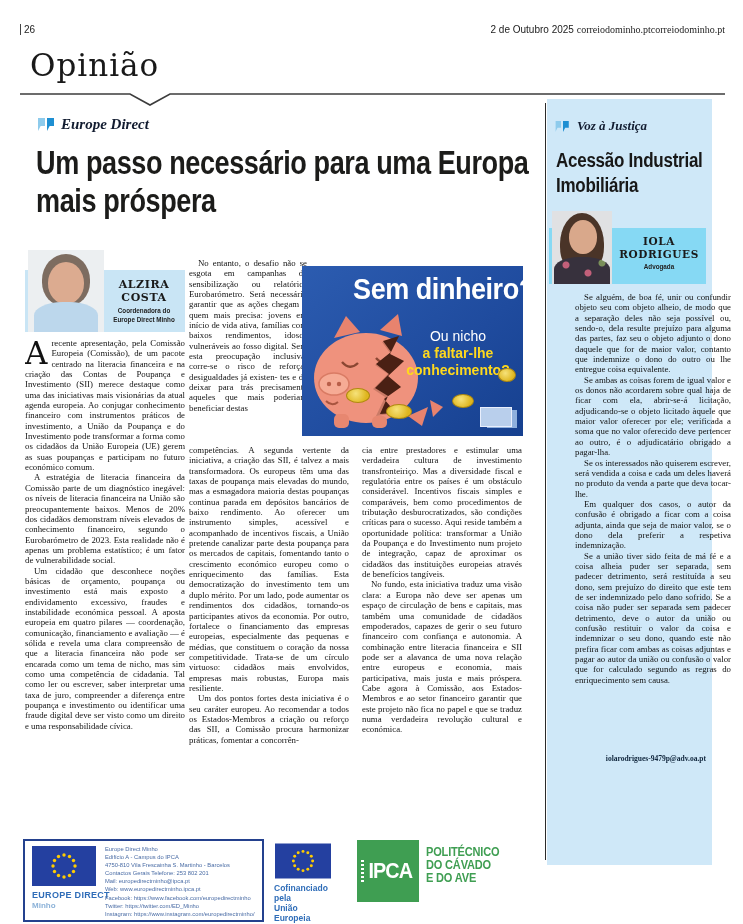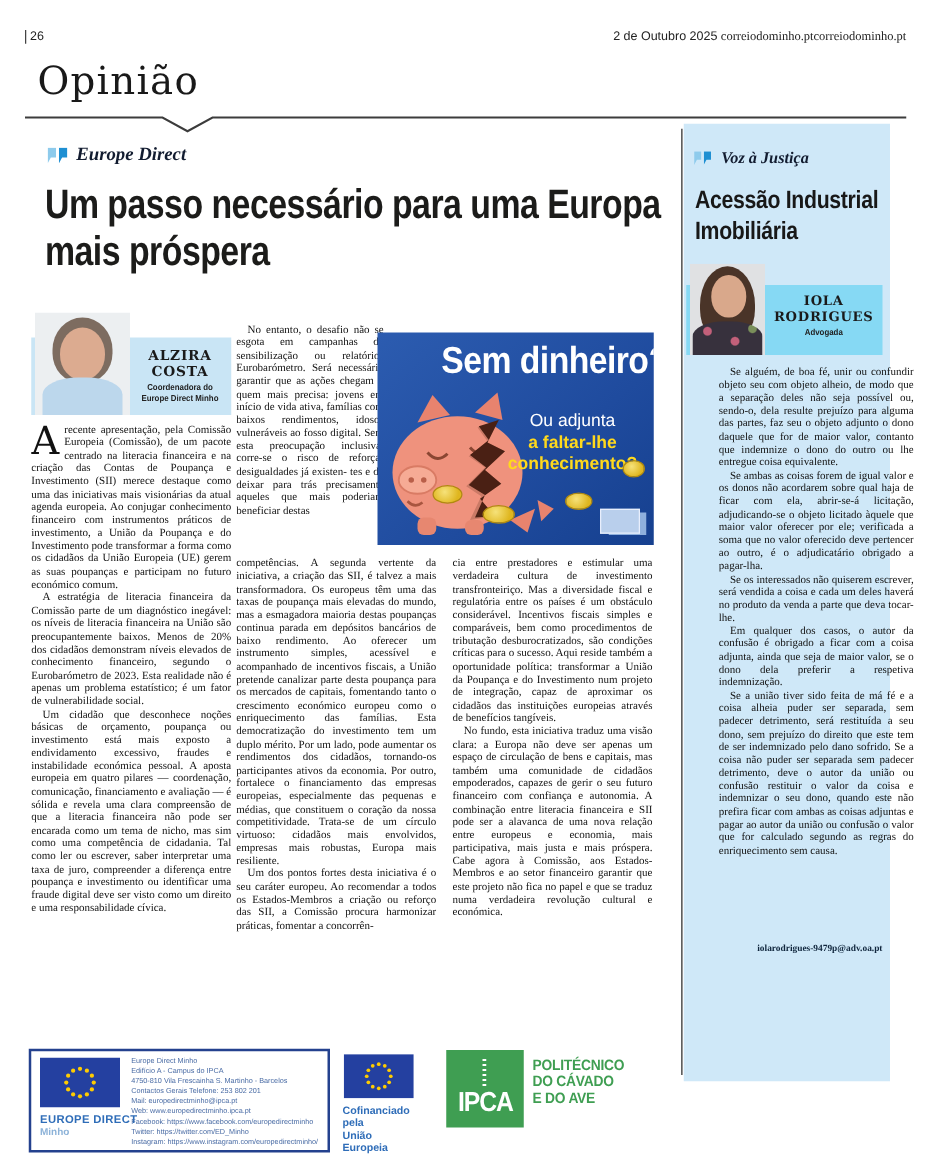--- a/index.html
+++ b/index.html
@@ -74,21 +74,21 @@
   .sb-email{font:bold 7.5px "Liberation Serif",serif;color:#10263d;text-align:right;}
 
   
   .fbox{left:23px;top:839px;width:237px;height:79px;border:2px solid #24418e;background:#fff;}
   .euflag{display:block;}
   .ed-title{font:bold 9px "Liberation Sans",sans-serif;color:#2f6db8;letter-spacing:.3px;}
   .ed-sub{font:bold 8px "Liberation Sans",sans-serif;color:#8cb2d8;}
   .contact{font:5.8px/8.1px "Liberation Sans",sans-serif;color:#4a6ca5;white-space:nowrap;}
   .cofin{font:bold 8.5px/10px "Liberation Sans",sans-serif;color:#2f6db8;text-align:left;}
   .ipca-box{left:357px;top:840px;width:62px;height:62px;background:#3f9e52;
-            display:flex;align-items:center;justify-content:center;flex-direction:column;}
+            display:flex;align-items:center;justify-content:center;}
   .ipca-box .dots{width:3px;height:22px;margin-right:2px;
             background:repeating-linear-gradient(#fff 0 2px,transparent 2px 4px);}
   .ipca-box .acr{font:bold 22px "Liberation Sans",sans-serif;color:#fff;letter-spacing:-1px;
                  transform:scaleX(.9);}
   .ipca-name{font:bold 12px/13px "Liberation Sans",sans-serif;color:#3f9e52;letter-spacing:-.2px;
              transform:scaleX(.92);transform-origin:0 0;}
 
   
   .piggy{position:absolute;left:2px;top:38px;}
 </style>
@@ -159,21 +159,21 @@
       <path d="M72 54 q8 9 16 1" stroke="#8a4632" stroke-width="2.4" fill="none"></path>
       <path d="M22 97 q6 6 12 1" stroke="#a8553f" stroke-width="2" fill="none"></path>
       <path d="M95 32 L86 50 L100 57 L84 72 L97 83 L80 95 L92 109 L72 112 L81 93 L69 85 L84 70 L71 61 L86 49 L78 38 Z" fill="#44201336"></path>
       <path d="M95 32 L86 50 L100 57 L84 72 L97 83 L80 95 L92 109 L76 110 L84 92 L71 84 L85 70 L72 60 L87 48 L79 37 Z" fill="#4a2014"></path>
       <rect x="30" y="110" width="15" height="14" rx="5" fill="#e78770"></rect>
       <rect x="68" y="112" width="15" height="12" rx="5" fill="#e78770"></rect>
       <path d="M104 112 L124 103 L118 122 Z" fill="#e8836e"></path>
       <path d="M126 96 L139 103 L129 113 Z" fill="#e8836e"></path>
     </svg>
     <div class="poster-cap">
-      <div>Ou adjunta</div>
+      <div>Ou nicho</div>
       <div class="y">a faltar-lhe</div>
       <div class="y">conhecimento?</div>
     </div>
     <div class="coin" style="left:44px;top:122px;width:22px;height:13px;"></div>
     <div class="coin" style="left:84px;top:138px;width:24px;height:13px;"></div>
     <div class="coin" style="left:150px;top:128px;width:20px;height:12px;"></div>
     <div class="coin" style="left:196px;top:102px;width:16px;height:12px;"></div>
     <div class="euflag-mini"></div>
   </div>
 

